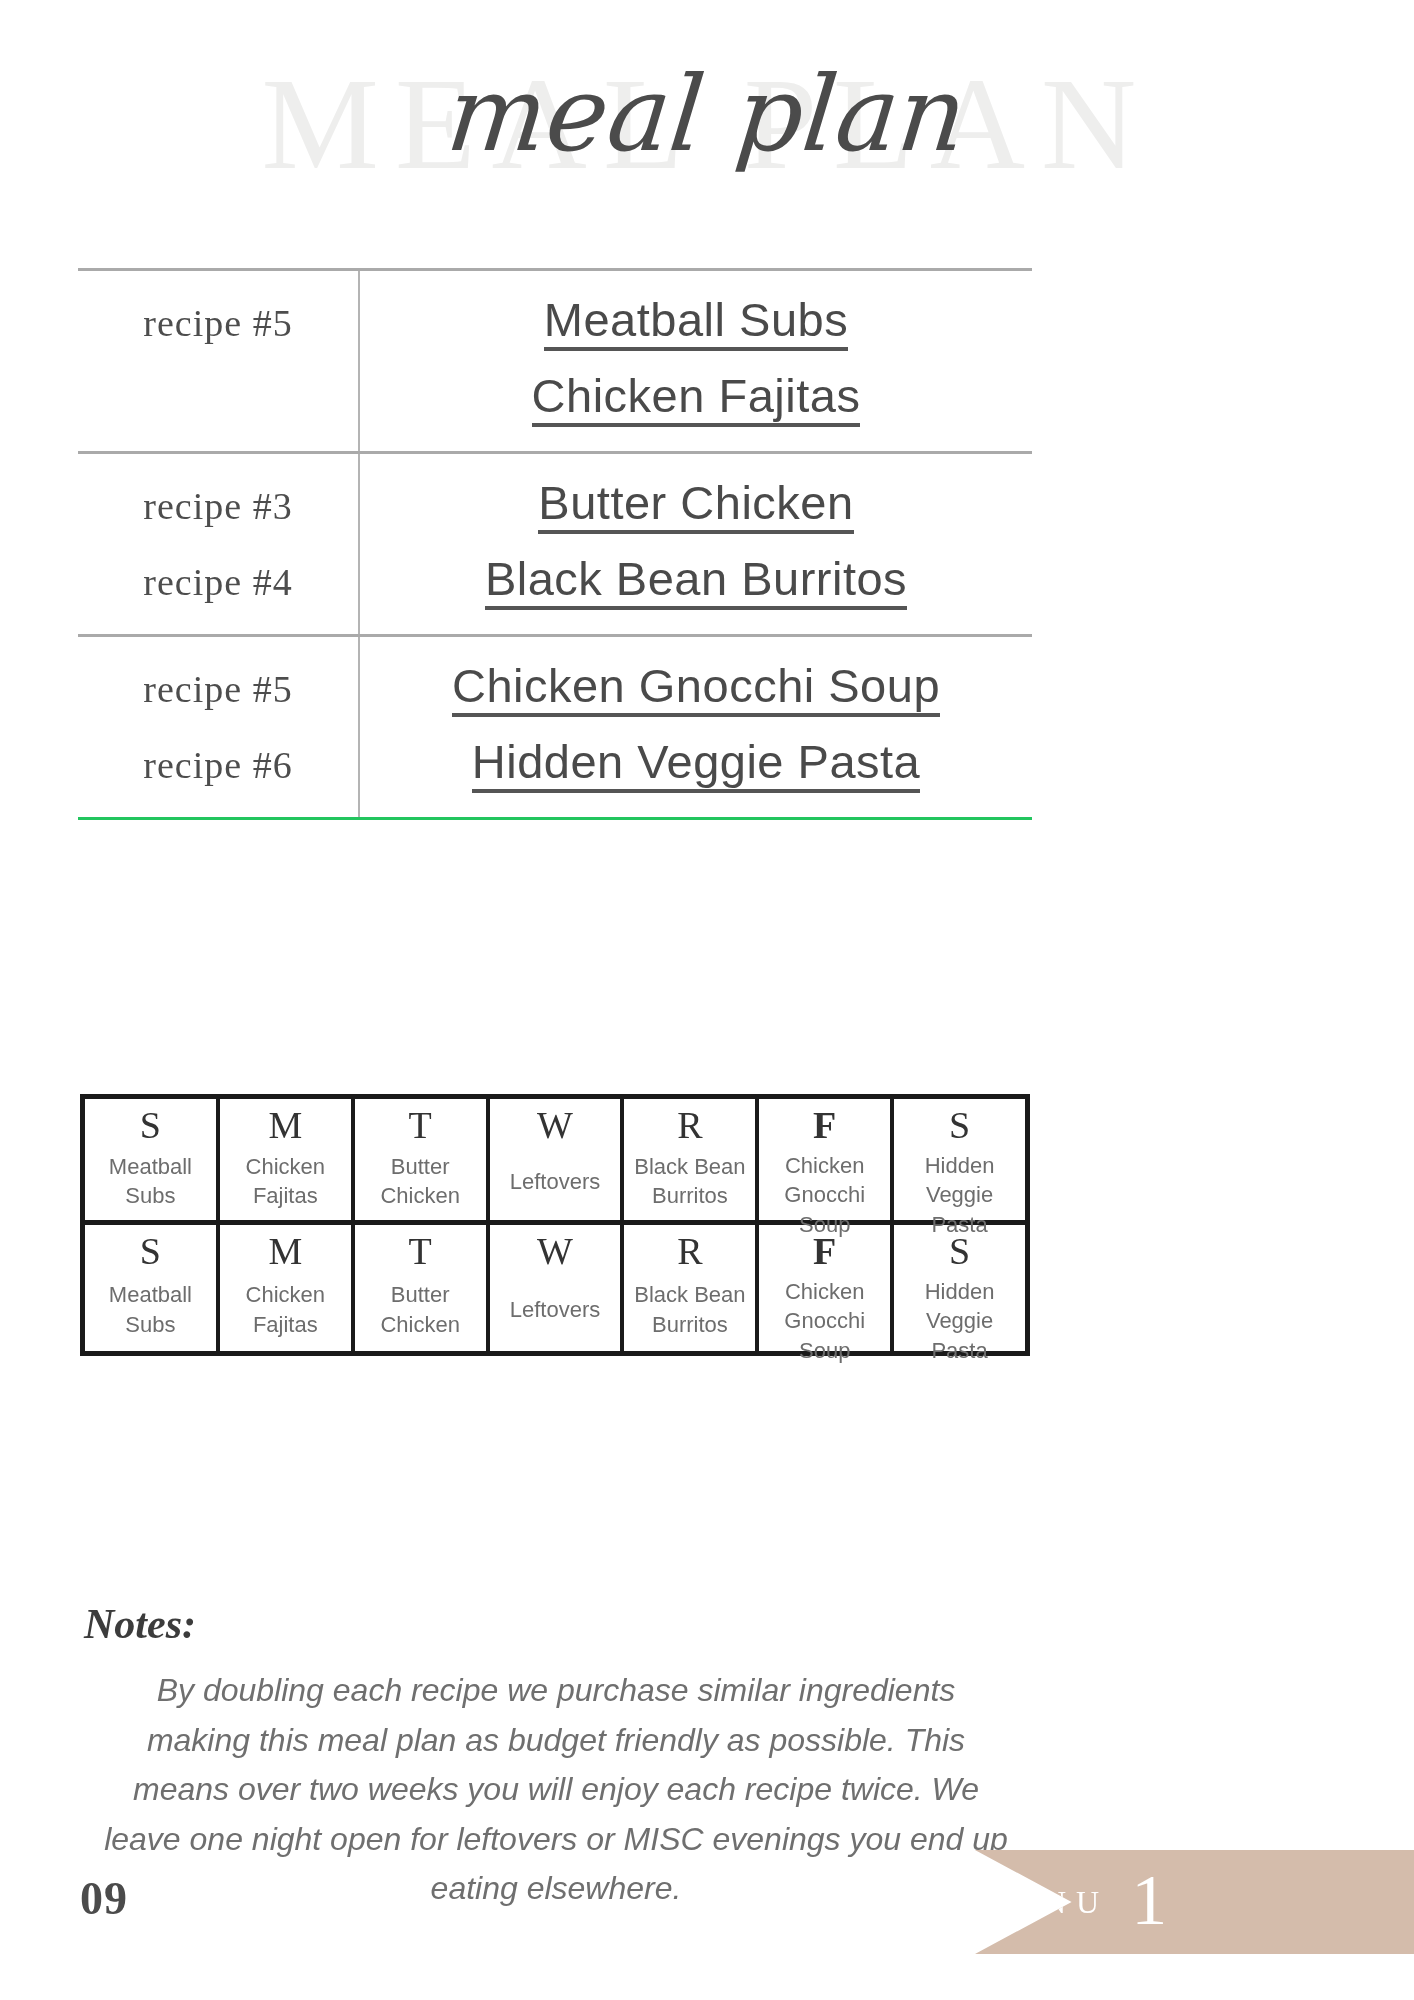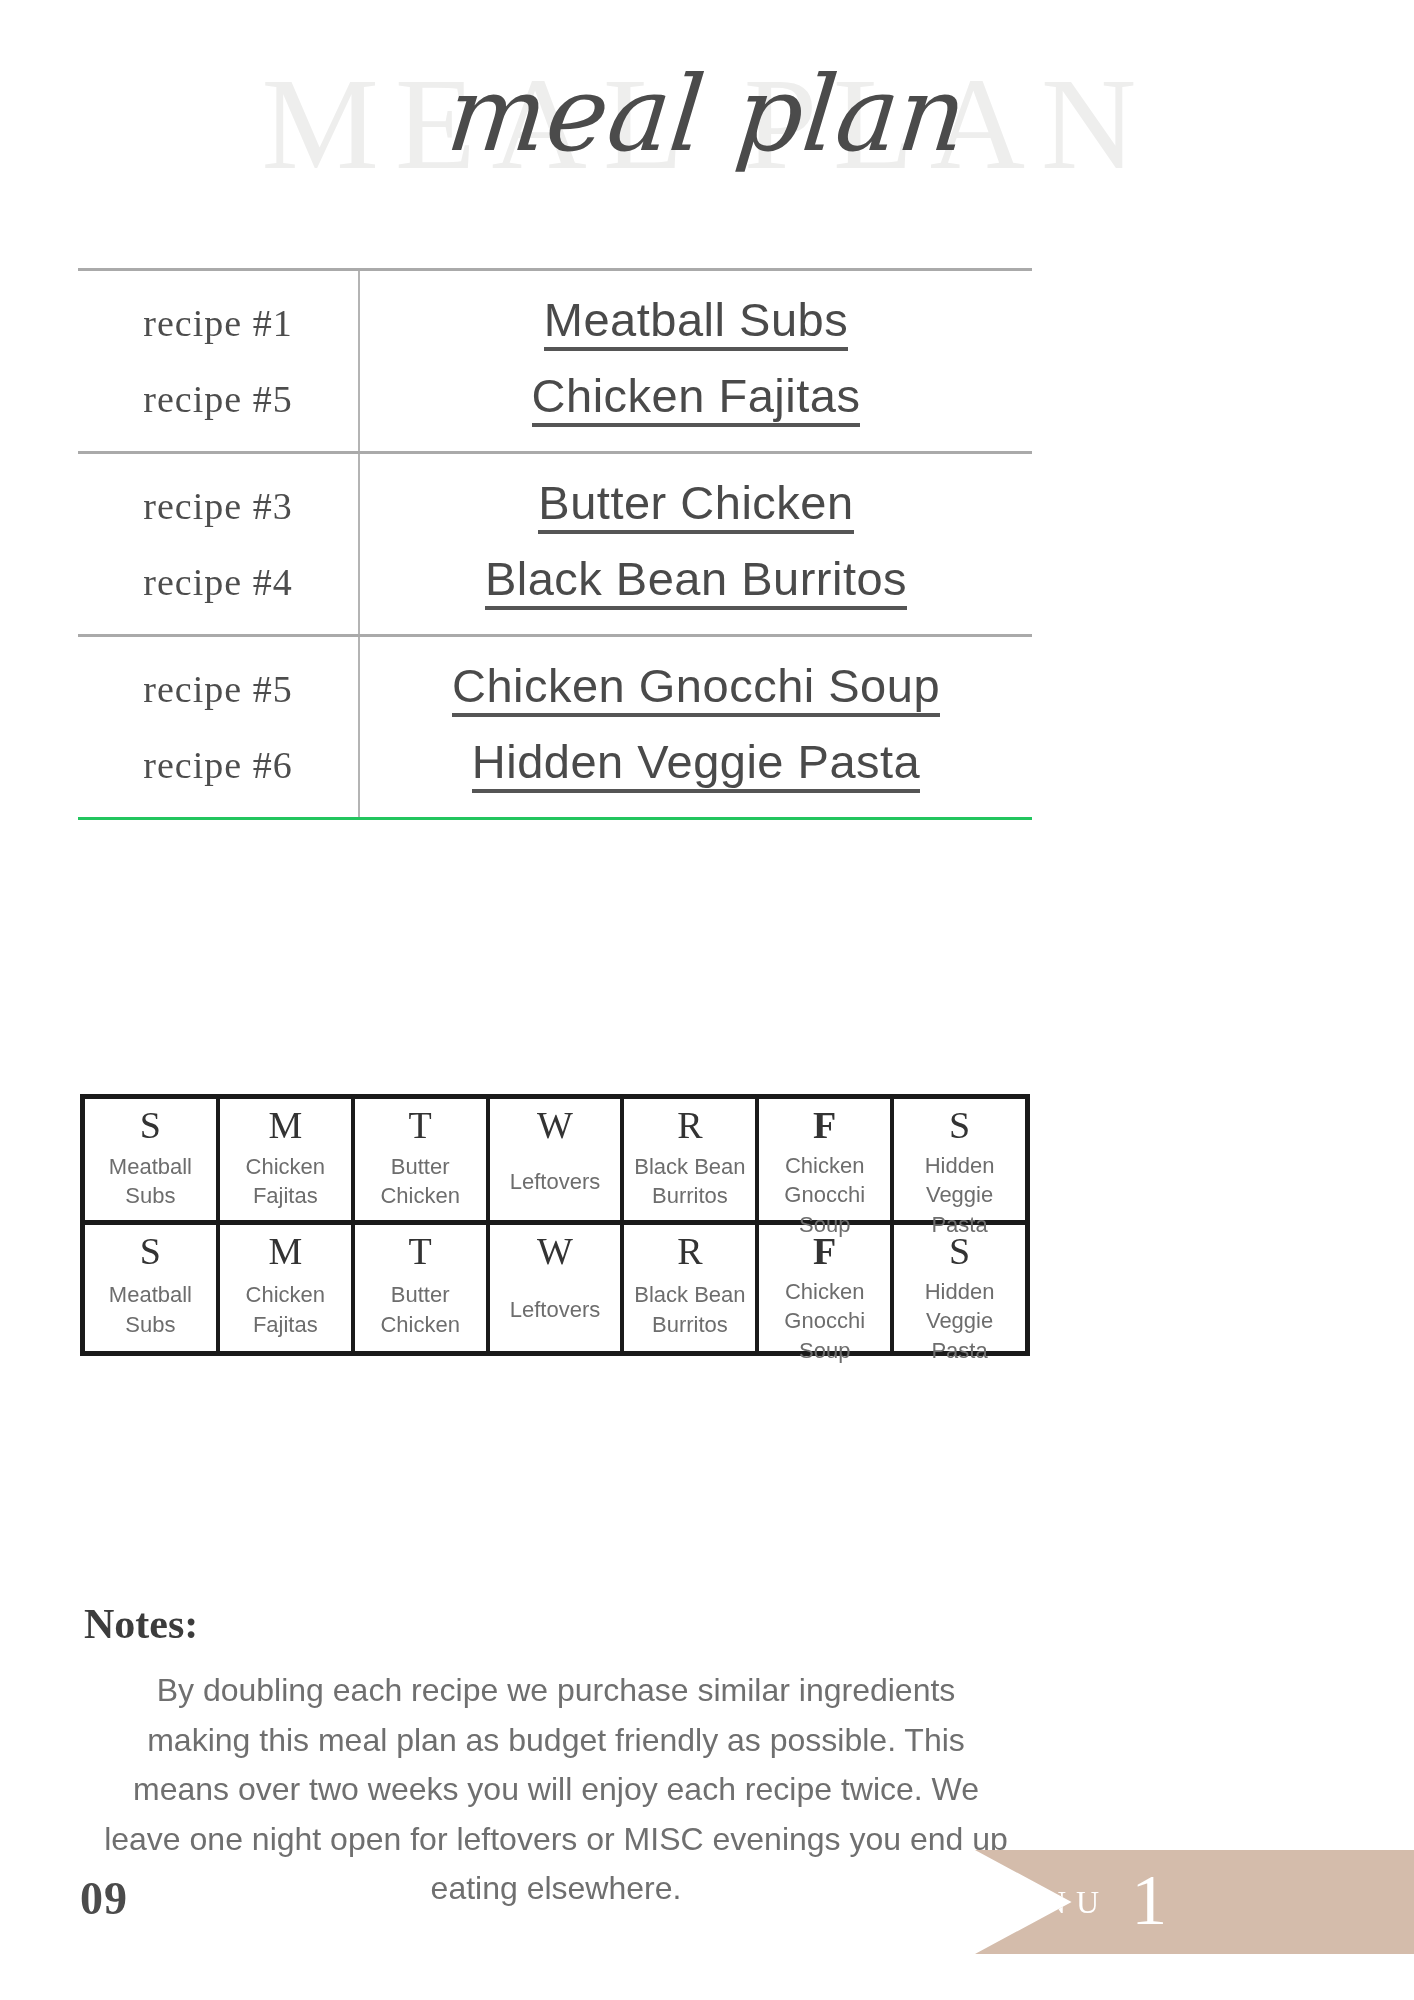--- a/index.html
+++ b/index.html
@@ -196,20 +196,21 @@
     padding: 0 6px 8px 6px;
     white-space: pre-line;
   }
 
   
   .notes {
     position: absolute;
     left: 84px;
     top: 1600px;
     width: 944px;
+    font-style: italic;
   }
   .notes-title {
     font-family: "Liberation Serif", serif;
     font-weight: bold;
     font-size: 42px;
     color: #3c3c3c;
     letter-spacing: 0px;
     margin-bottom: 18px;
   }
   .notes-body {
@@ -271,21 +272,20 @@
   <div class="header">
     <div class="header-watermark">MEAL PLAN</div>
     <div class="header-script">meal plan</div>
   </div>
 
 
   <div class="recipe-table">
 
     <div class="recipe-group">
       <div class="col-left">
-        <div class="recipe-label">recipe #1</div>
         <div class="recipe-label">recipe #5</div>
       </div>
       <div class="col-right">
         <div class="recipe-name-row">
           <span class="recipe-name">Meatball Subs</span>
         </div>
         <div class="recipe-name-row">
           <span class="recipe-name">Chicken Fajitas</span>
         </div>
       </div>

